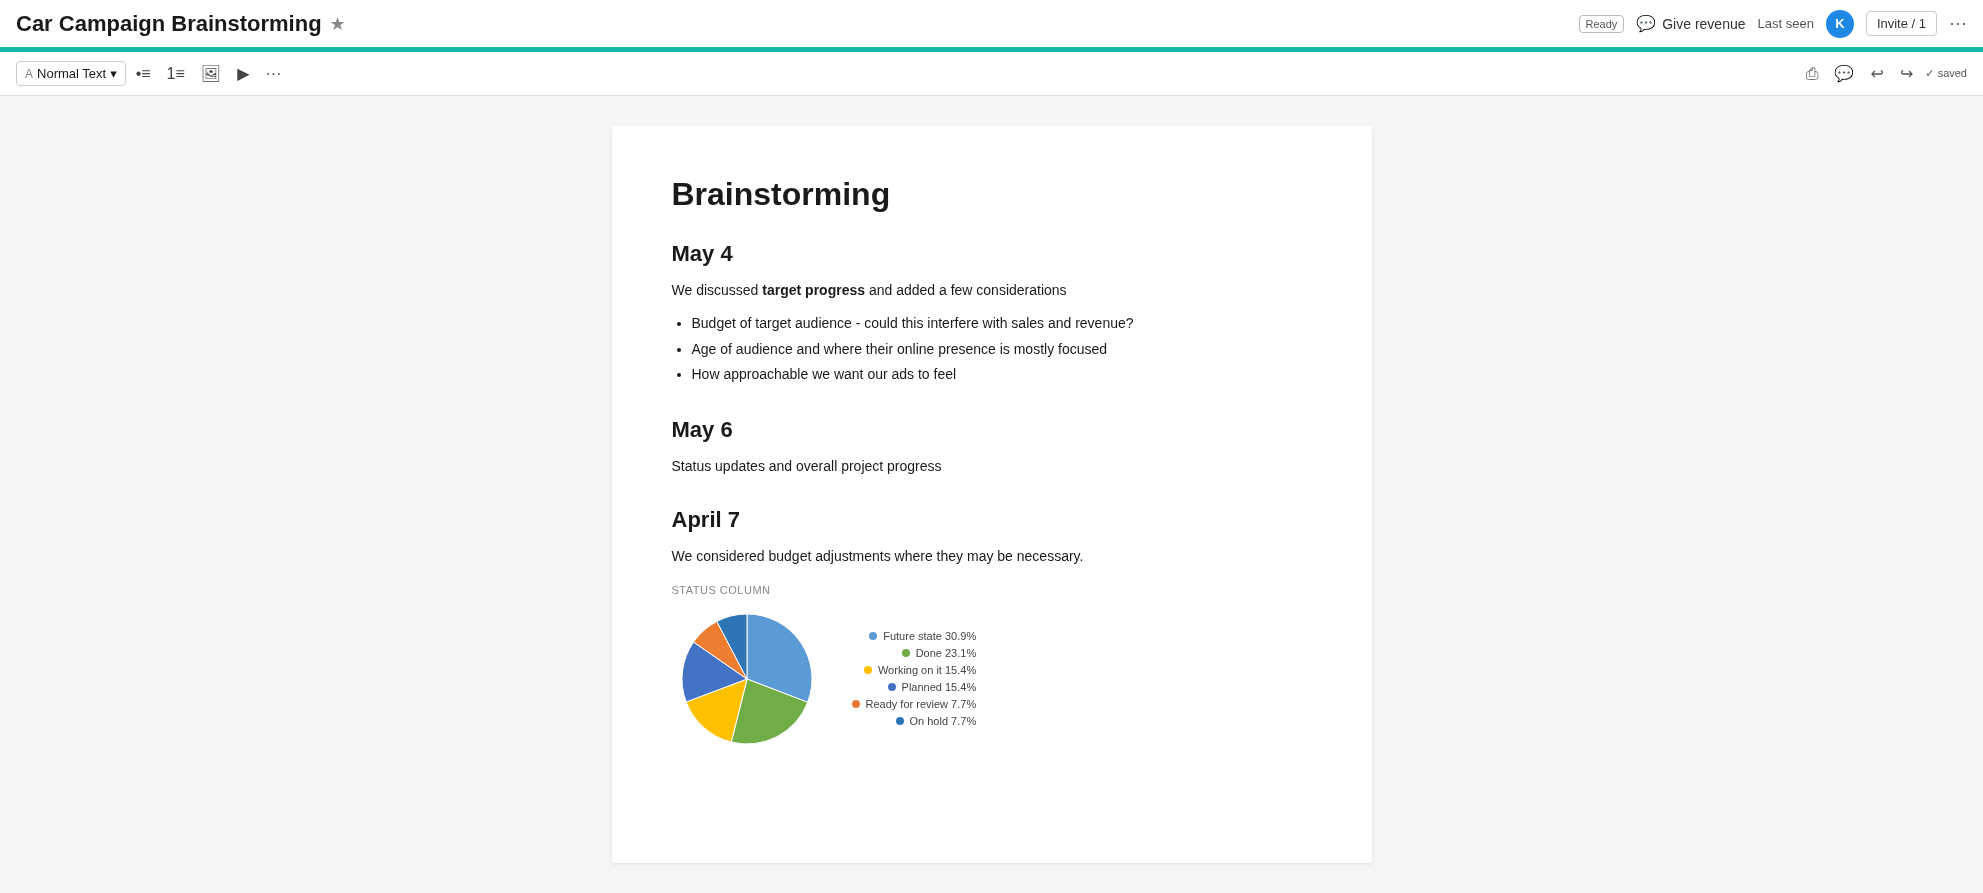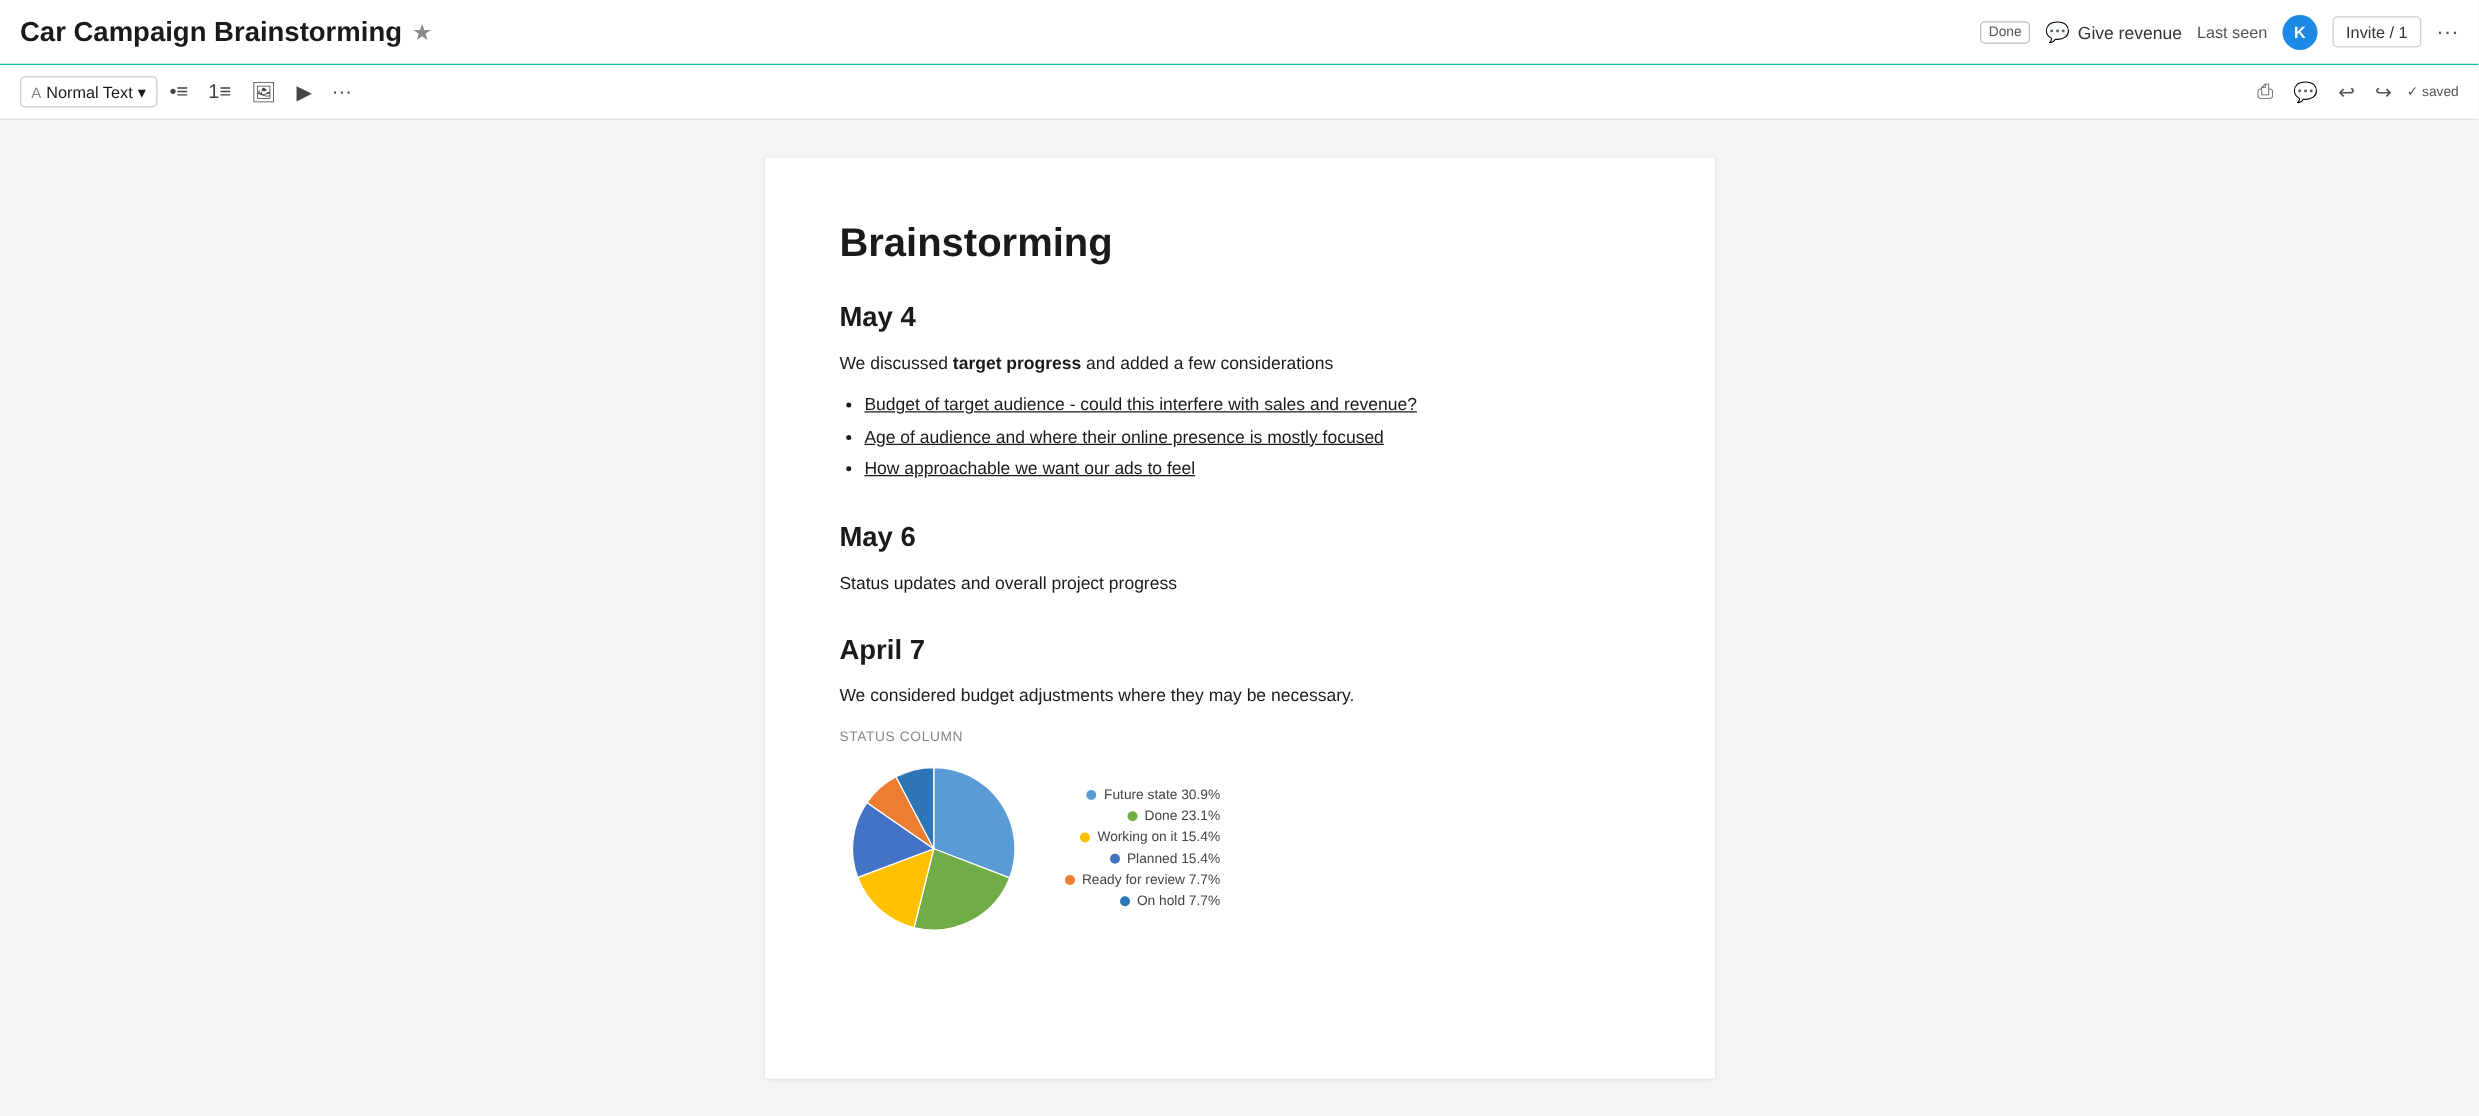--- a/index.html
+++ b/index.html
@@ -6,21 +6,21 @@
     body { font-family: -apple-system, BlinkMacSystemFont, 'Segoe UI', sans-serif; background: #f5f5f5; color: #1a1a1a; height: 893px; overflow: hidden; }
 
     
     .top-bar {
       display: flex;
       align-items: center;
       justify-content: space-between;
       padding: 0 16px;
       height: 52px;
       background: #fff;
-      border-bottom: 1px solid #14b8a6;
+      border-bottom: 5px solid #14b8a6;
     }
     .top-bar-left {
       display: flex;
       align-items: center;
       gap: 8px;
     }
     .doc-title {
       font-size: 22px;
       font-weight: 600;
       color: #1a1a1a;
@@ -177,21 +177,20 @@
     .paragraph {
       font-size: 14px;
       line-height: 1.6;
       color: #1a1a1a;
       margin-bottom: 10px;
     }
     .bold-text { font-weight: 700; }
     .bullet-list {
       margin-left: 20px;
       margin-bottom: 10px;
-      text-decoration: underline;
     }
     .bullet-list li {
       font-size: 14px;
       line-height: 1.8;
       color: #1a1a1a;
     }
     .section-block {
       margin-bottom: 30px;
     }
 
@@ -236,21 +235,21 @@
   </style>
 </head>
 <body>
 
 <div class="top-bar">
   <div class="top-bar-left">
     <span class="doc-title">Car Campaign Brainstorming</span>
     <span class="star-icon">★</span>
   </div>
   <div class="top-bar-right">
-    <span class="beta-badge">Done</span>
+    <span class="beta-badge">Ready</span>
     <button class="give-feedback-btn">
       <span class="feedback-icon">💬</span>
       <span>Give revenue</span>
     </button>
     <span class="last-seen-label">Last seen</span>
     <div class="avatar">K</div>
     <button class="invite-btn">Invite / 1</button>
     <button class="more-icon">···</button>
   </div>
 </div>

